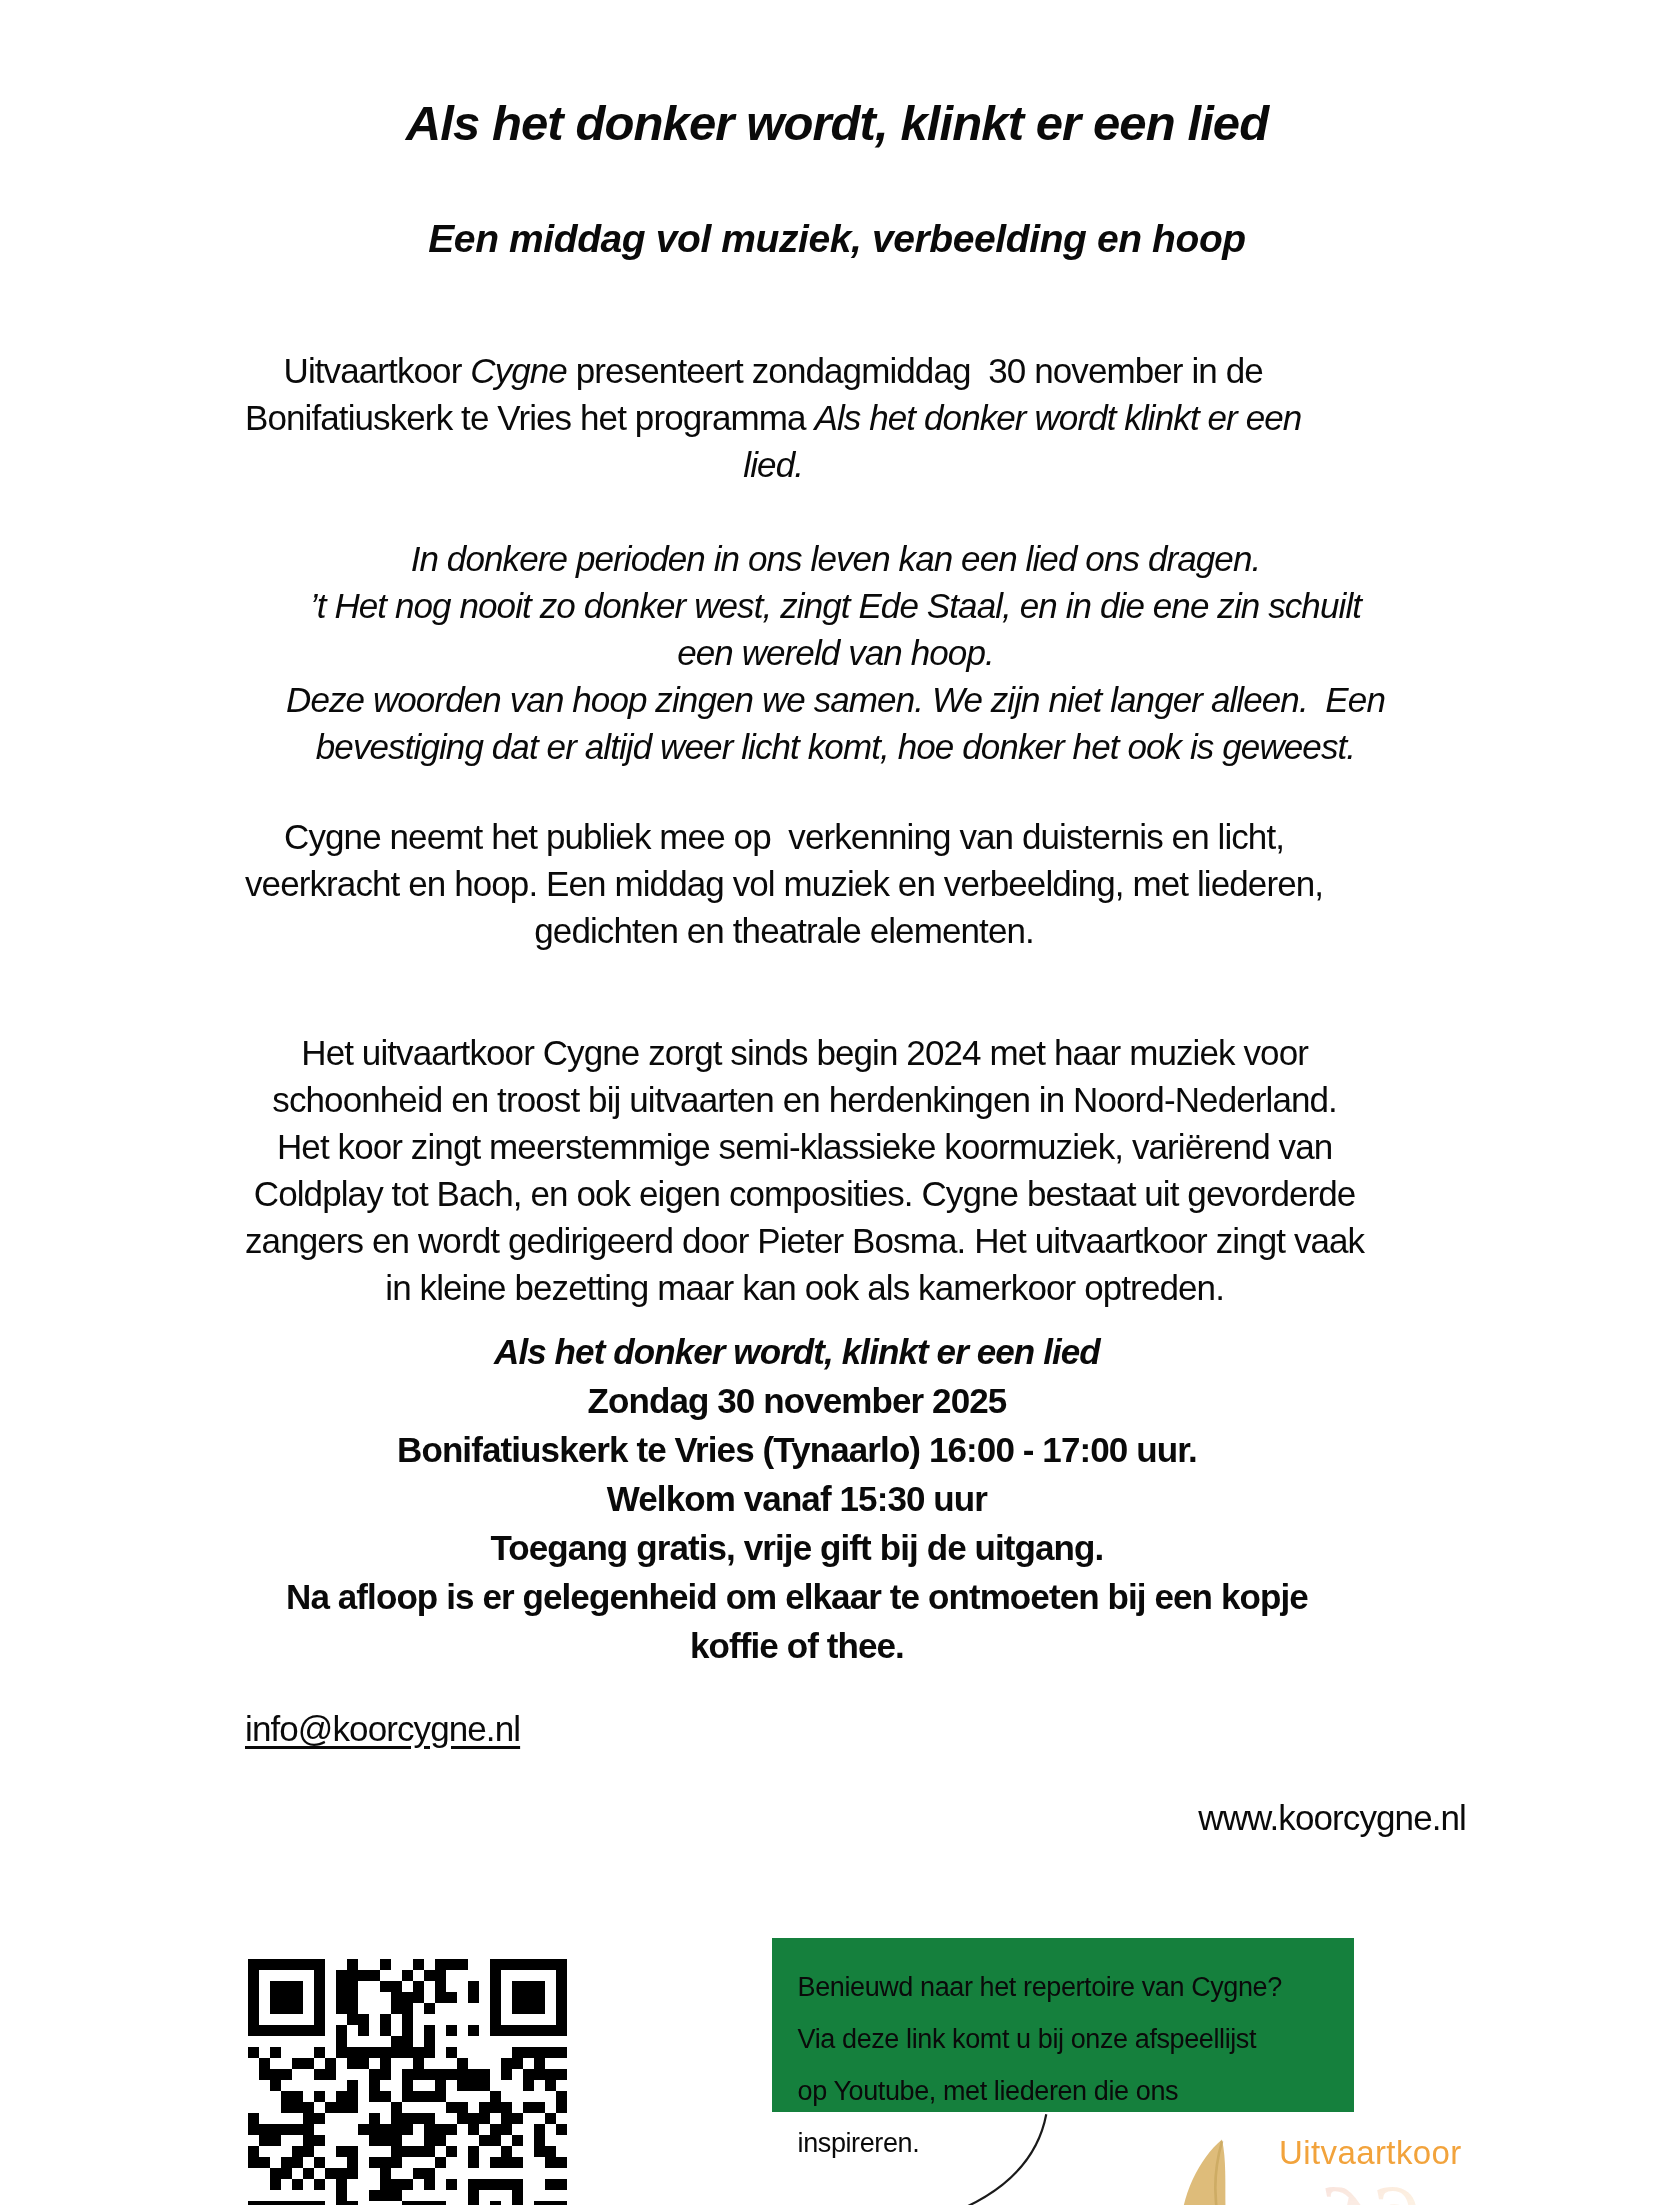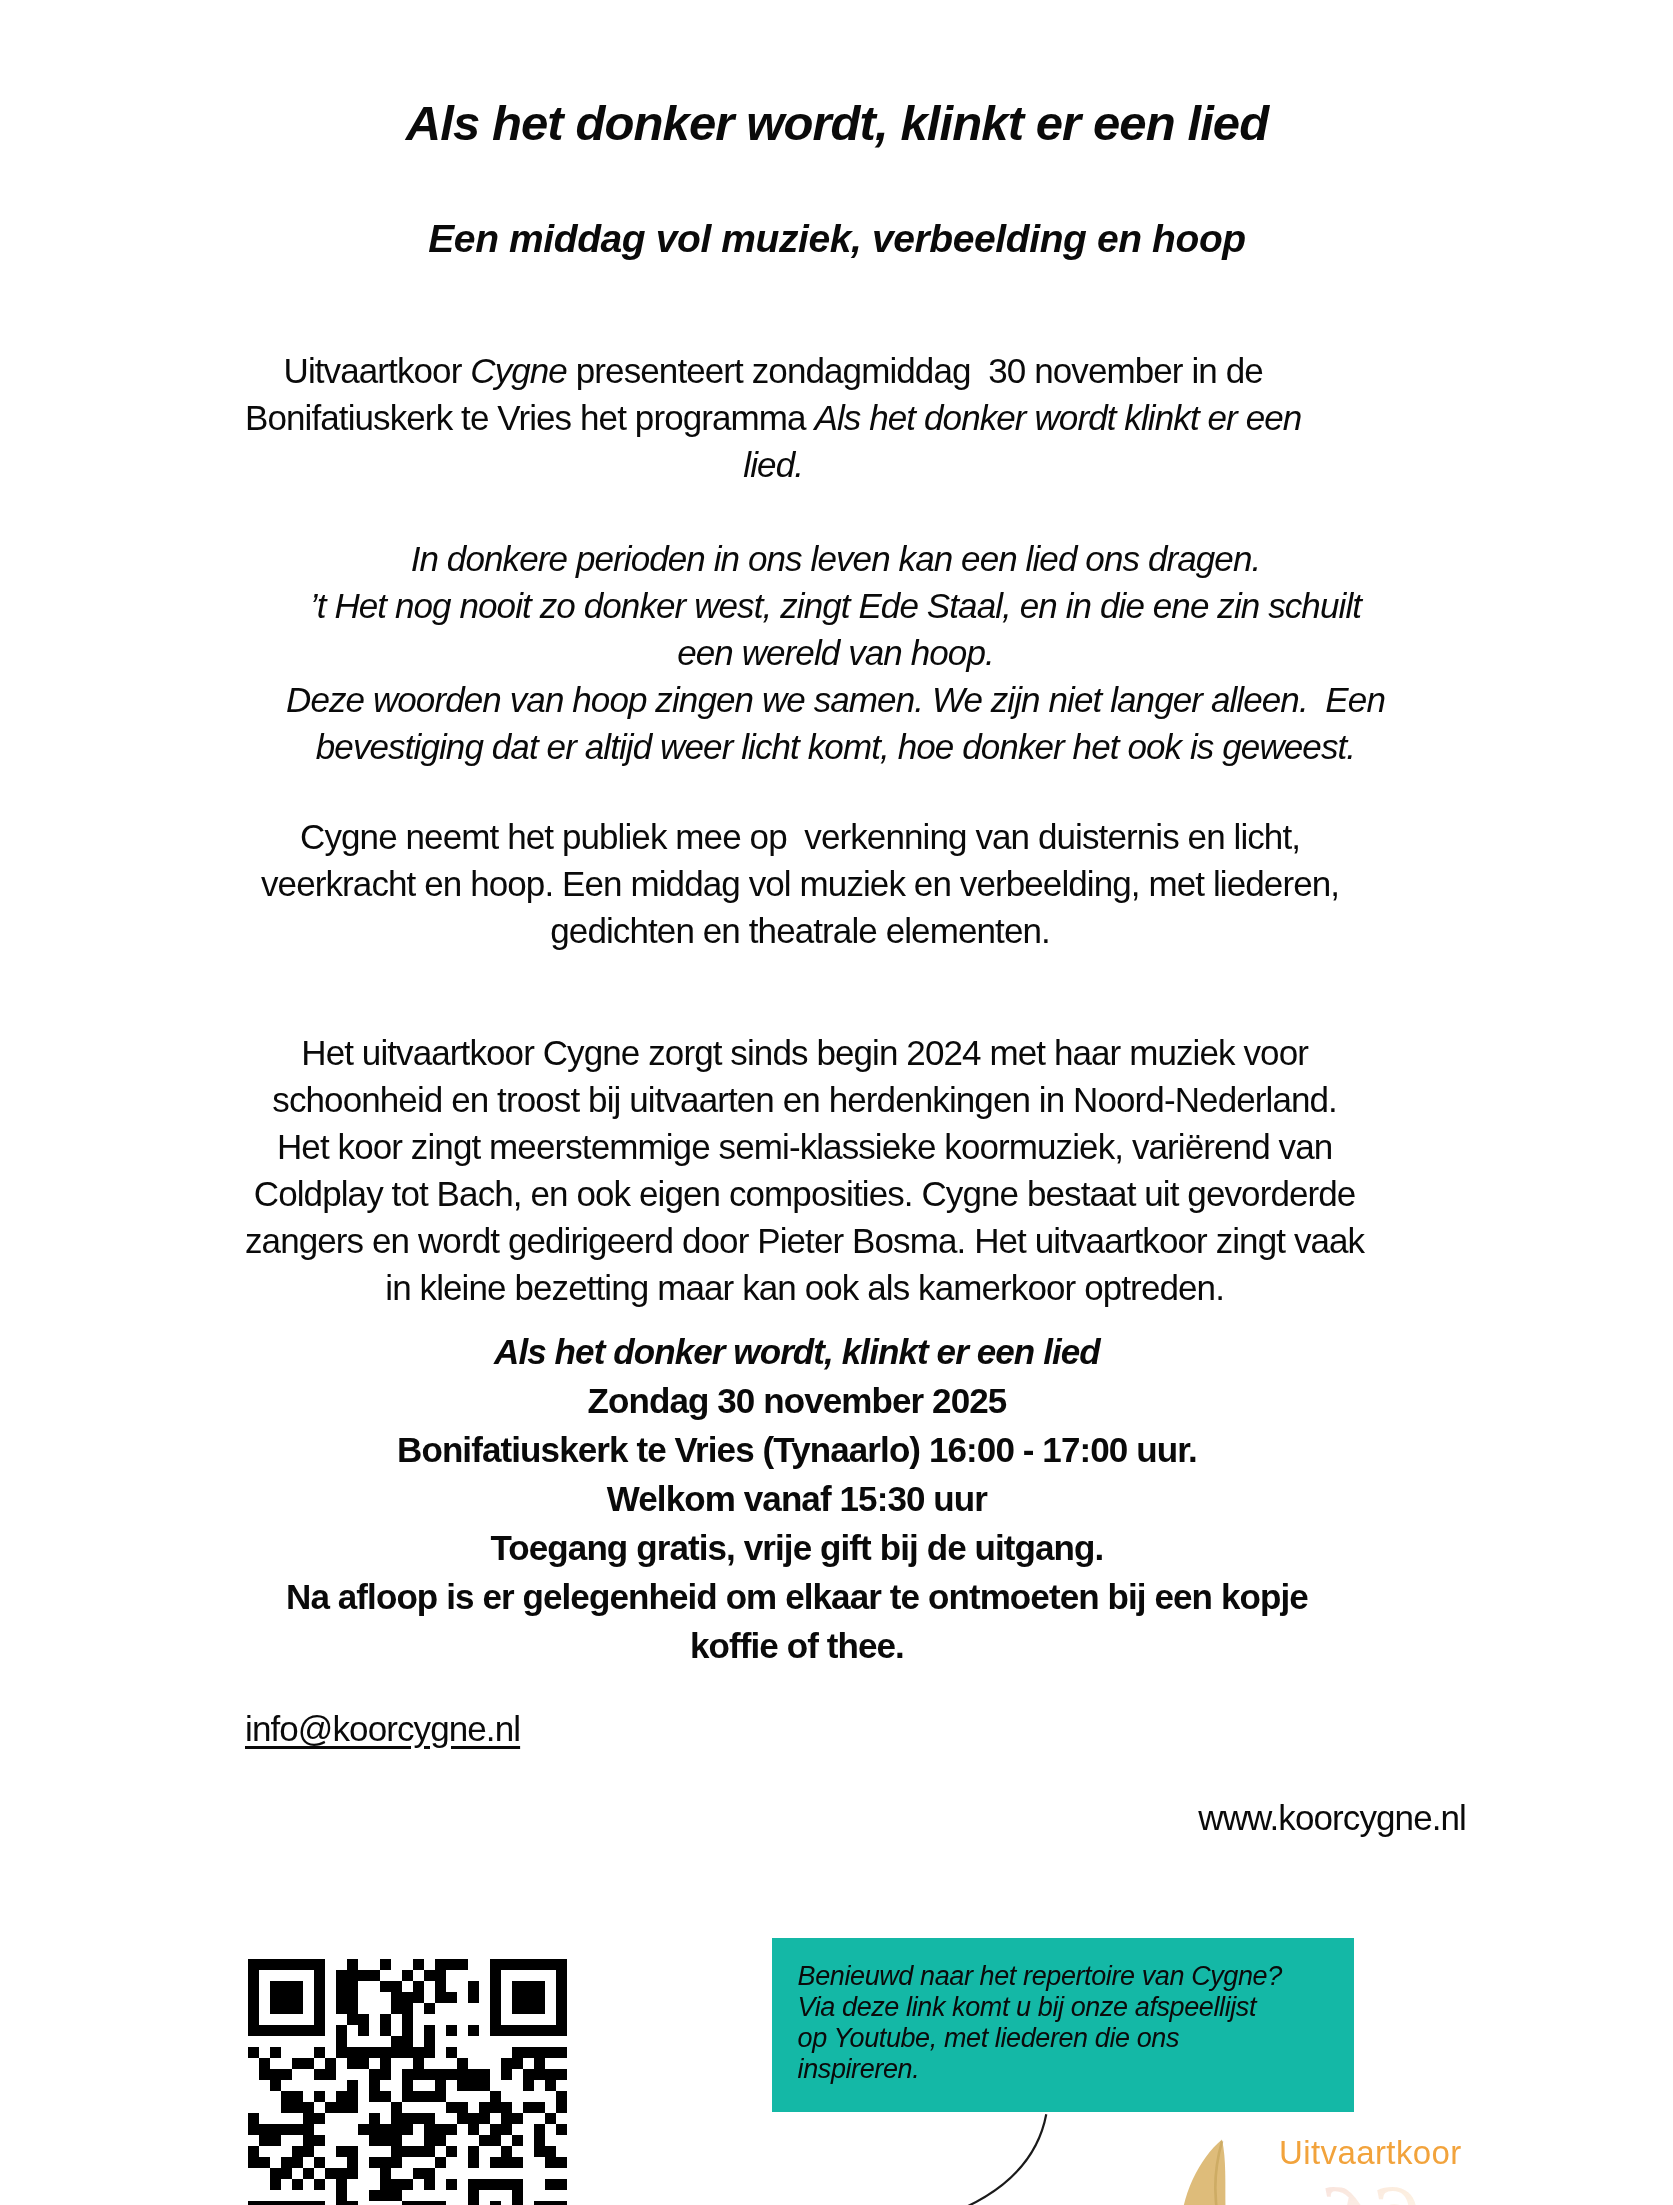--- a/index.html
+++ b/index.html
@@ -26,33 +26,33 @@
   .para{
     position:absolute;left:245px;
     font-size:35px;line-height:47px;letter-spacing:-0.9px;
     white-space:pre;
     text-align:center;
   }
   .para .it{font-style:italic;}
   .indent{left:286px;}
   .p-intro{top:347px;}
   .p-poem{top:535px;font-style:italic;}
-  .p-about1{top:813px;margin-left:16px;}
+  .p-about1{top:813px;}
   .p-about2{top:993px;margin-top:36px;}
   .p-event{top:1327px;line-height:49px;font-weight:700;}
   .p-event .event-title{display:block;font-style:italic;}
   .p-reserve{top:1705px;}
   .email{text-decoration:underline;text-underline-offset:5.3px;color:#0a0a0a;}
   .p-site{top:1794px;left:auto;right:208px;}
   .callout{
     position:absolute;left:772px;top:1938px;width:582px;height:174px;
-    background:#14b8a6;box-sizing:border-box;
+    background:#15803d;box-sizing:border-box;
     padding:23px 24px 0 25.6px;
-    font-size:27px;line-height:31px;letter-spacing:-0.4px;
-    font-style:italic;white-space:pre;
+    font-size:27px;line-height:52px;letter-spacing:-0.4px;
+    white-space:pre;
   }
   .qr{
     position:absolute;left:248px;top:1959px;width:319px;height:319px;
     background:#fff;
   }
   .qr svg{width:100%;height:100%;display:block;}
   .arrow-svg{position:absolute;left:0;top:0;width:1674px;height:2367px;pointer-events:none;}
   .logo-label{
     position:absolute;left:1279px;top:2134px;width:282px;
     font-size:33px;letter-spacing:0.4px;

